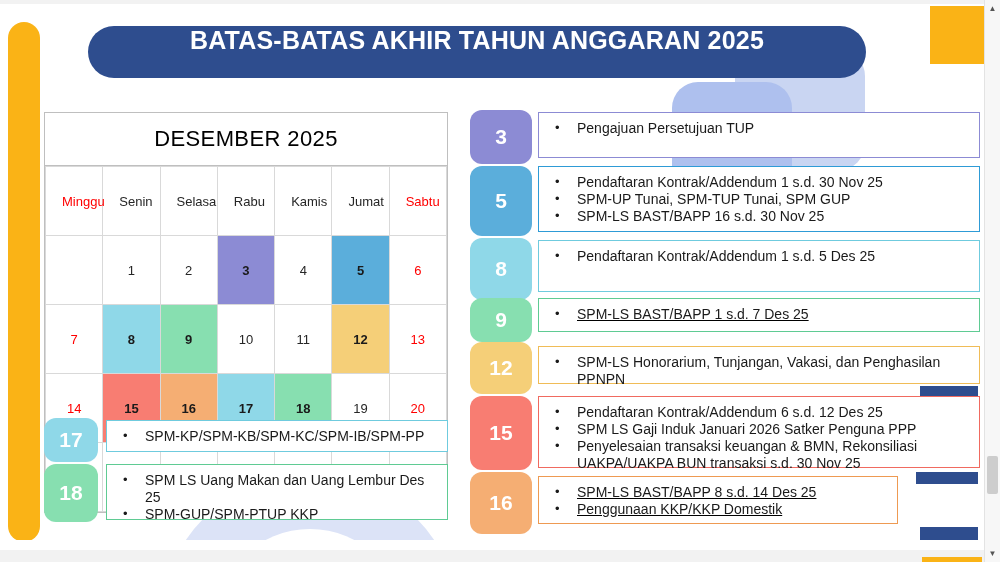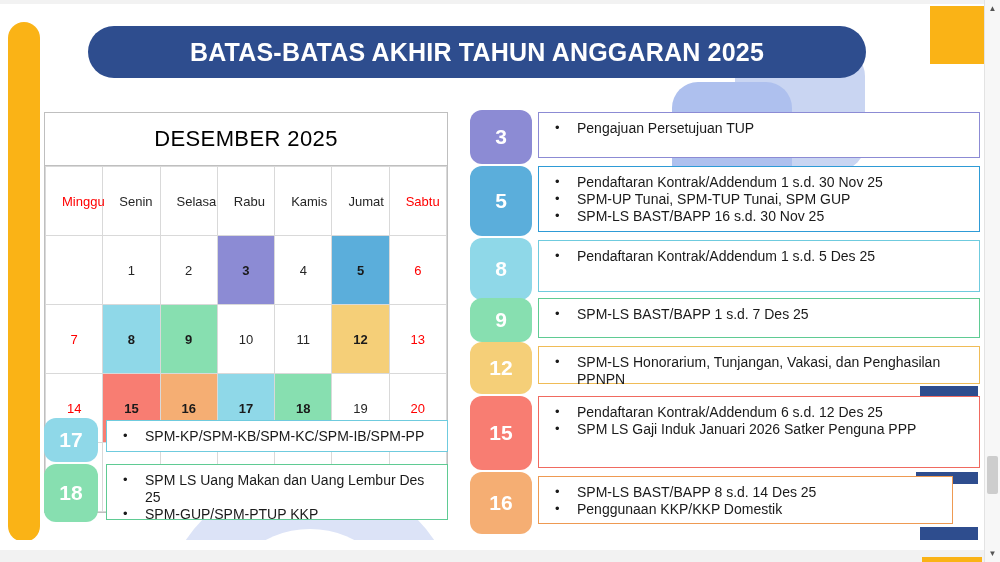--- a/index.html
+++ b/index.html
@@ -60,21 +60,21 @@
   #deco-navy-1{ left:920px; top:382px; width:58px; height:14px; background:#2E4D8E; }
   #deco-navy-2{ left:916px; top:468px; width:62px; height:12px; background:#2E4D8E; }
   #deco-navy-3{ left:920px; top:523px; width:58px; height:20px; background:#2E4D8E; }
 
   
   #title-bar{
     position:absolute;
     left:88px; top:22px; width:778px; height:52px;
     background:#2E4D8E;
     border-radius:26px;
-    display:flex; align-items:center; justify-content:center;
+    display:flex; align-items:flex-start; justify-content:center;
     z-index:5;
   }
   #title-text{
     color:#ffffff;
     font-size:25px;
     font-weight:bold;
     letter-spacing:.2px;
     white-space:nowrap;
   }
 
@@ -281,46 +281,47 @@
         <div class="row" style="left: 470px; top: 234px; width: 510px; height: 62px;">
           <div class="badge" style="background: rgb(143, 216, 232); height: 62px; width: 62px;">8</div>
           <div class="box" style="left: 68px; top: 2px; width: 442px; height: 52px; border-color: rgb(111, 203, 222);">
             <ul class="items">
               <li>Pendaftaran Kontrak/Addendum 1 s.d. 5 Des 25</li>
             </ul>
           </div>
         </div>
         <div class="row" style="left: 470px; top: 294px; width: 510px; height: 44px;">
           <div class="badge" style="background: rgb(135, 223, 176); height: 44px; width: 62px;">9</div>
-          <div class="box" style="left: 68px; top: 0px; width: 442px; height: 40px; border-color: rgb(95, 203, 147);">
+          <div class="box" style="left: 68px; top: 0px; width: 442px; height: 34px; border-color: rgb(95, 203, 147); text-decoration: underline;">
             <ul class="items">
               <li>SPM-LS BAST/BAPP 1 s.d. 7 Des 25</li>
             </ul>
           </div>
         </div>
         <div class="row" style="left: 470px; top: 338px; width: 510px; height: 52px;">
           <div class="badge" style="background: rgb(245, 207, 120); height: 52px; width: 62px;">12</div>
           <div class="box" style="left: 68px; top: 4px; width: 442px; height: 38px; border-color: rgb(240, 188, 87);">
             <ul class="items">
               <li>SPM-LS Honorarium, Tunjangan, Vakasi, dan Penghasilan PPNPN</li>
             </ul>
           </div>
         </div>
         <div class="row" style="left: 470px; top: 392px; width: 510px; height: 74px;">
           <div class="badge" style="background: rgb(248, 125, 114); height: 74px; width: 62px;">15</div>
           <div class="box" style="left: 68px; top: 0px; width: 442px; height: 72px; border-color: rgb(240, 106, 96);">
             <ul class="items">
               <li>Pendaftaran Kontrak/Addendum 6 s.d. 12 Des 25</li>
               <li>SPM LS Gaji Induk Januari 2026 Satker Penguna PPP</li>
+              <li>Penyelesaian transaksi keuangan &amp; BMN, Rekonsiliasi UAKPA/UAKPA BUN transaksi  s.d. 30 Nov 25</li>
             </ul>
           </div>
         </div>
         <div class="row" style="left: 470px; top: 468px; width: 510px; height: 62px;">
           <div class="badge" style="background: rgb(245, 174, 115); height: 62px; width: 62px;">16</div>
-          <div class="box" style="left: 68px; top: 4px; width: 415px; height: 48px; border-color: rgb(238, 154, 82);">
+          <div class="box" style="left: 68px; top: 4px; width: 360px; height: 48px; border-color: rgb(238, 154, 82); text-decoration: underline;">
             <ul class="items">
               <li>SPM-LS BAST/BAPP 8 s.d. 14 Des 25</li>
               <li>Penggunaan KKP/KKP Domestik</li>
             </ul>
           </div>
         </div>
       </div>
 
     <div id="left-rows">
         <div class="row" style="left: 44px; top: 414px; width: 404px; height: 44px;">

